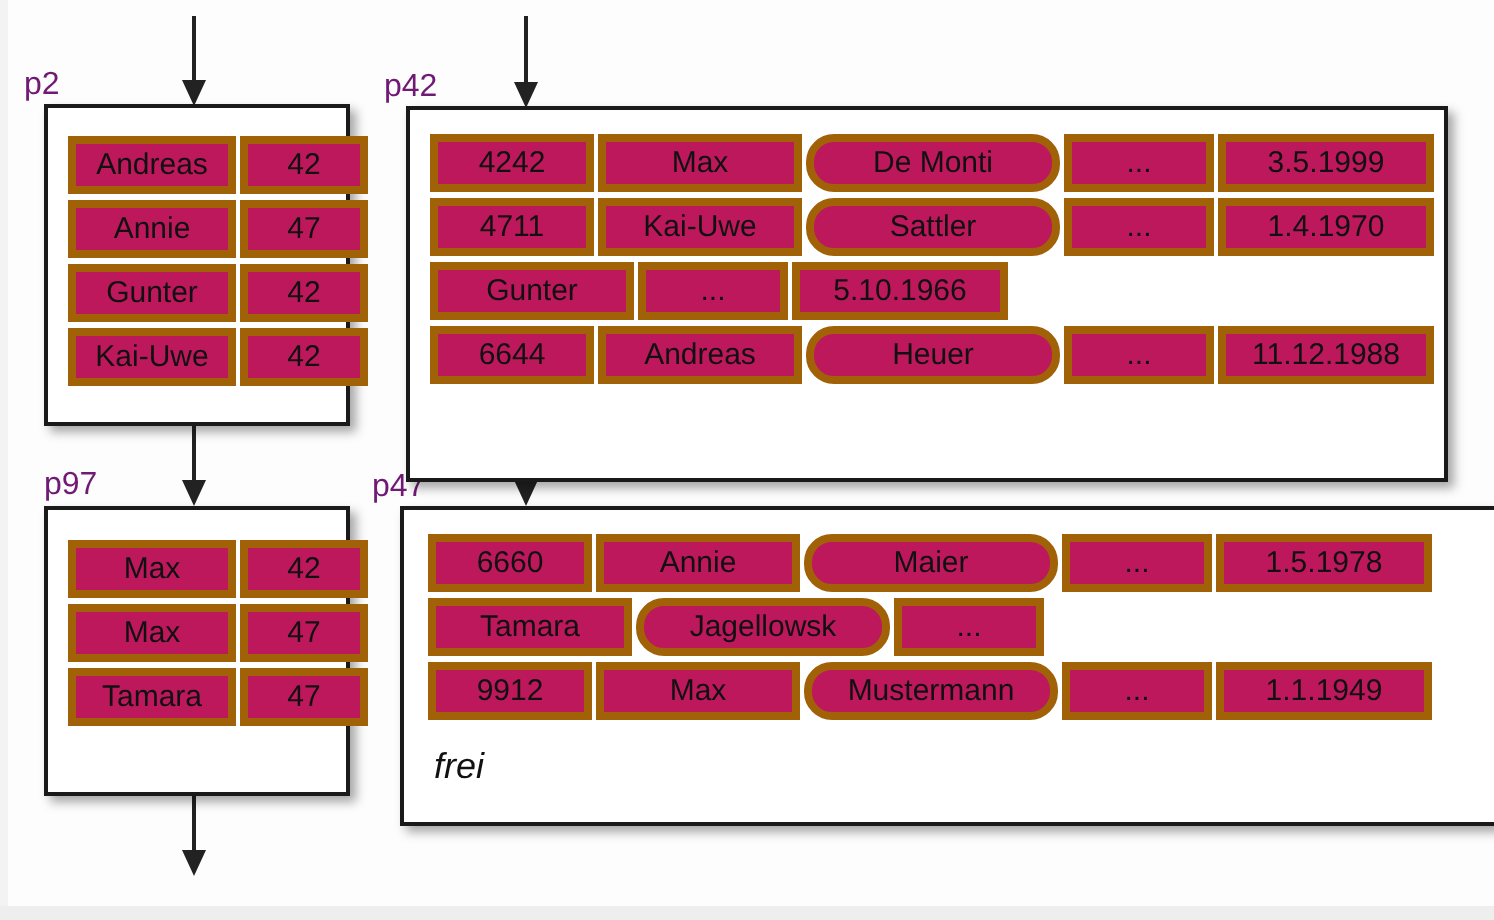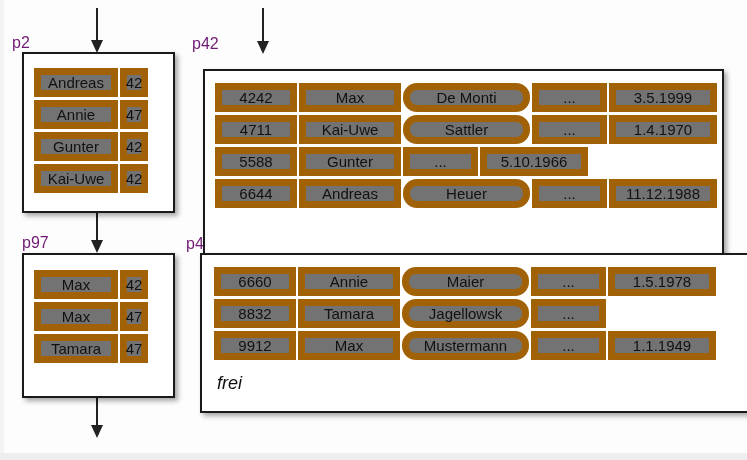--- a/index.html
+++ b/index.html
@@ -22,27 +22,27 @@
     box-shadow:3px 3px 5px rgba(0,0,0,0.35);
   }
   .page-label{
     position:absolute;font-size:16px;line-height:18px;color:#701a75;
   }
   .mini-table{
     position:absolute;display:flex;flex-direction:column;gap:3px;
   }
   .trow{display:flex;gap:2px;}
   .cell{
-    border:7px solid #a16207;background:#737373;box-sizing:border-box;
+    border:4px solid #a16207;background:#be185d;box-sizing:border-box;
     height:29px;display:flex;align-items:center;justify-content:center;
     font-size:15px;white-space:nowrap;
   }
   
   .s1{width:84px;}
-  .s2{width:28px;}
+  .s2{width:64px;}
   
   .c1{width:82px;}
   .c2{width:102px;}
   .c3{width:127px;border-radius:14px;}
   .c4{width:75px;}
   .c5{width:108px;}
   .free-label{
     position:absolute;left:15px;top:118px;font-size:18px;font-style:italic;
   }
   .arrow{position:absolute;width:14px;}
@@ -103,38 +103,37 @@
       <div class="cell s1">Gunter</div>
       <div class="cell s2">42</div>
     </div>
     <div class="trow">
       <div class="cell s1">Kai-Uwe</div>
       <div class="cell s2">42</div>
     </div>
   </div>
 </div>
 
-<div class="page-box" style="left:203px;top:69px;width:521px;height:188px;">
+<div class="page-box" style="left:203px;top:53px;width:521px;height:188px;">
   <div class="mini-table" style="left:10px;top:12px;">
     <div class="trow">
       <div class="cell c1">4242</div>
       <div class="cell c2">Max</div>
       <div class="cell c3">De Monti</div>
       <div class="cell c4">...</div>
       <div class="cell c5">3.5.1999</div>
     </div>
     <div class="trow">
       <div class="cell c1">4711</div>
       <div class="cell c2">Kai-Uwe</div>
       <div class="cell c3">Sattler</div>
       <div class="cell c4">...</div>
       <div class="cell c5">1.4.1970</div>
     </div>
     <div class="trow">
-      <div class="cell c1">5588</div>
       <div class="cell c2">Gunter</div>
       <div class="cell c4">...</div>
       <div class="cell c5">5.10.1966</div>
     </div>
     <div class="trow">
       <div class="cell c1">6644</div>
       <div class="cell c2">Andreas</div>
       <div class="cell c3">Heuer</div>
       <div class="cell c4">...</div>
       <div class="cell c5">11.12.1988</div>
@@ -162,21 +161,20 @@
 <div class="page-box" style="left:200px;top:253px;width:601px;height:160px;">
   <div class="mini-table" style="left:12px;top:12px;">
     <div class="trow">
       <div class="cell c1">6660</div>
       <div class="cell c2">Annie</div>
       <div class="cell c3">Maier</div>
       <div class="cell c4">...</div>
       <div class="cell c5">1.5.1978</div>
     </div>
     <div class="trow">
-      <div class="cell c1">8832</div>
       <div class="cell c2">Tamara</div>
       <div class="cell c3">Jagellowsk</div>
       <div class="cell c4">...</div>
     </div>
     <div class="trow">
       <div class="cell c1">9912</div>
       <div class="cell c2">Max</div>
       <div class="cell c3">Mustermann</div>
       <div class="cell c4">...</div>
       <div class="cell c5">1.1.1949</div>

